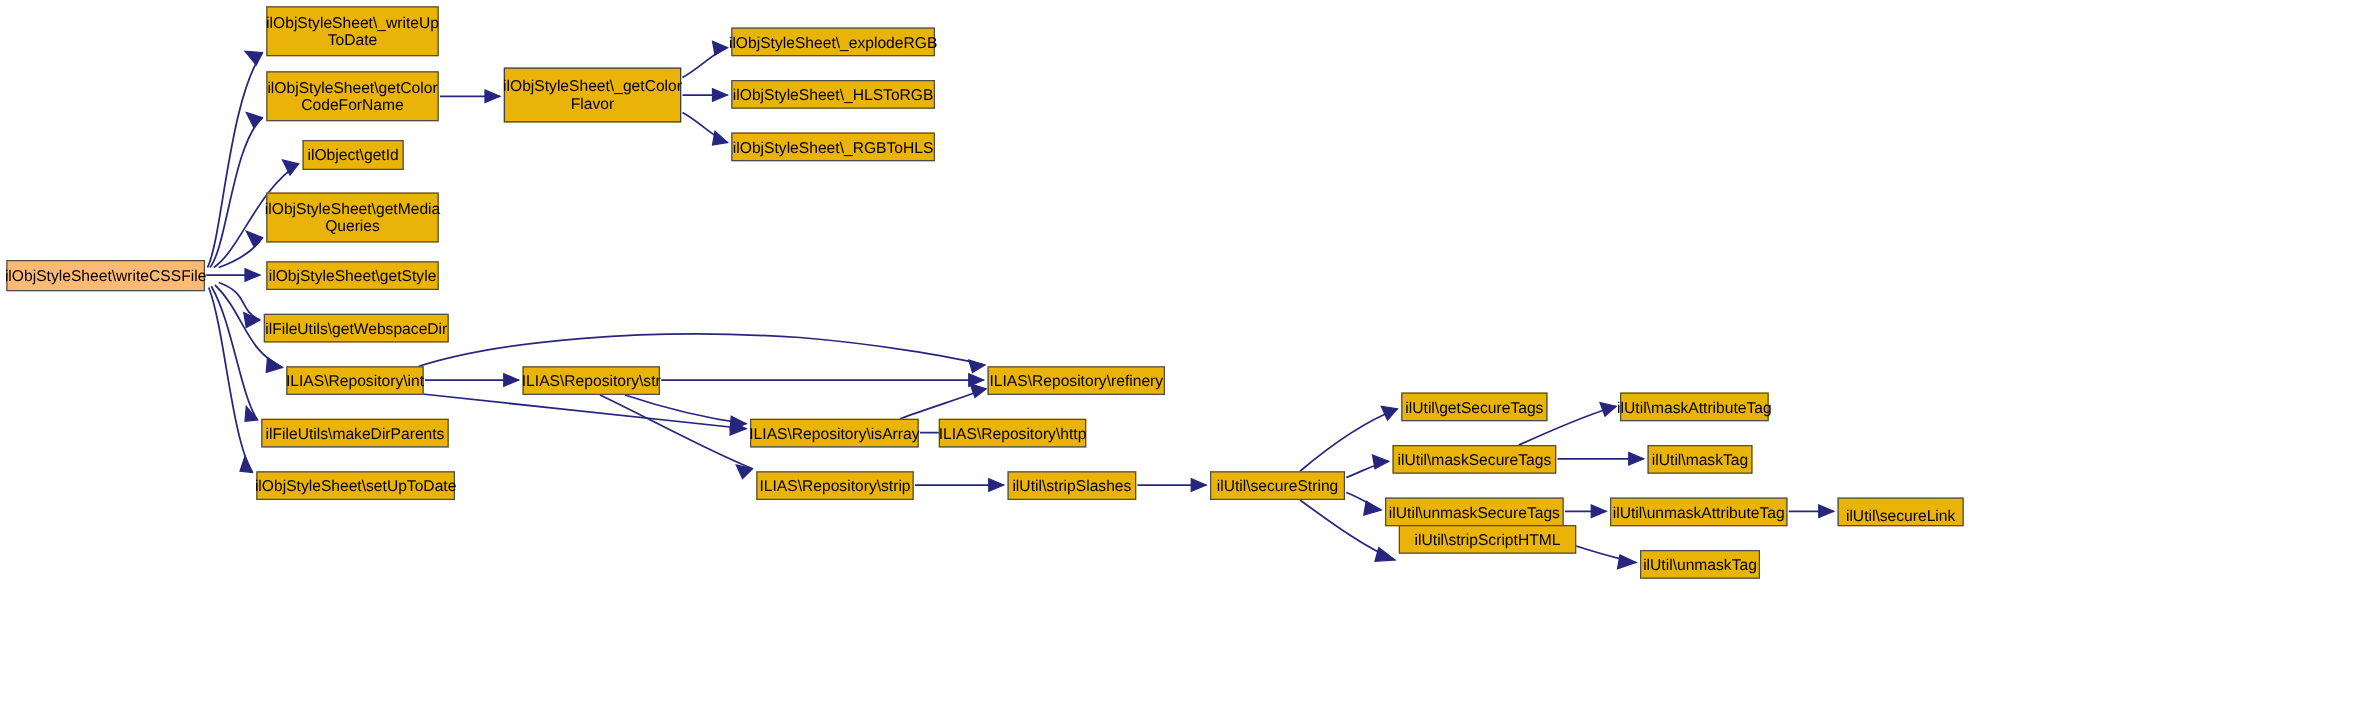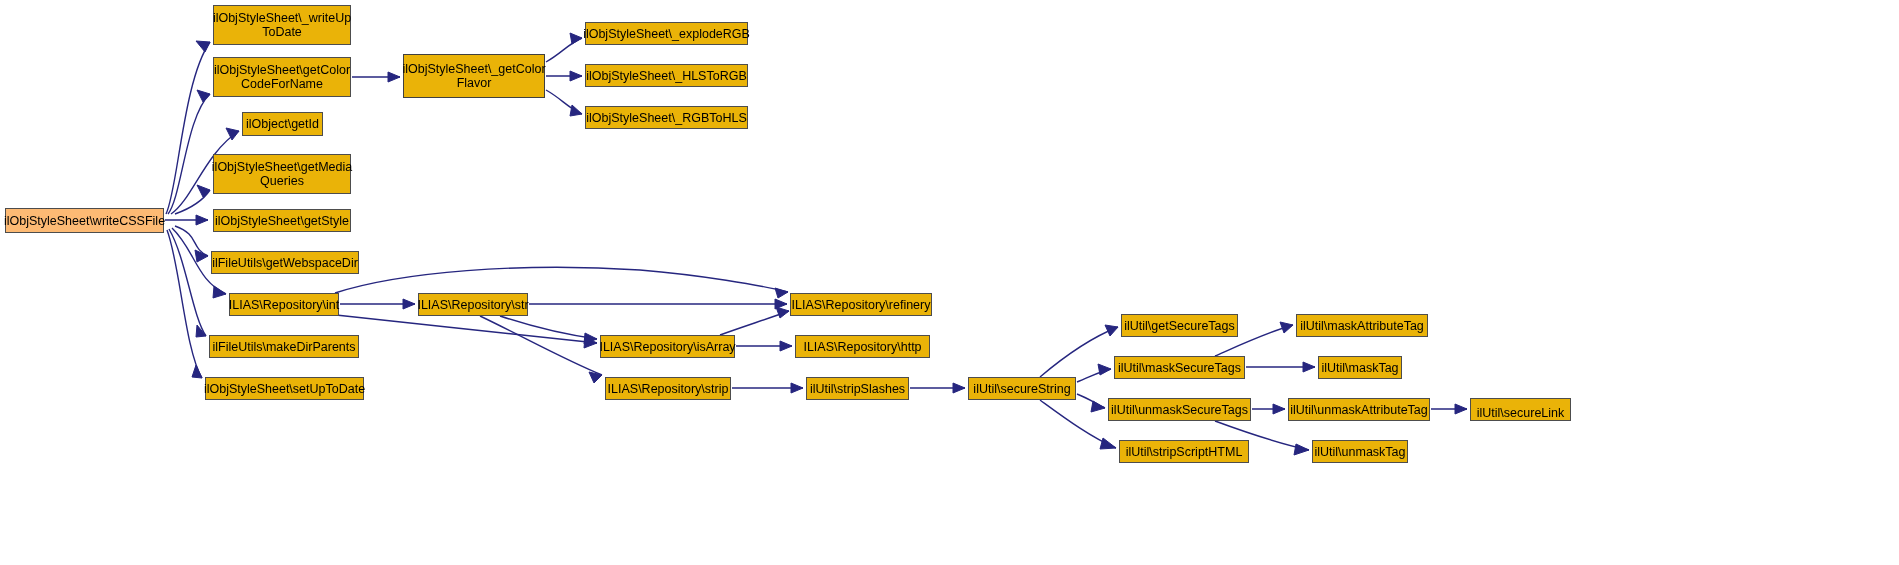--- a/index.html
+++ b/index.html
@@ -128,26 +128,26 @@
       <div class="node thick" style="left: 205px; top: 377px; width: 159px; height: 23px;"><span>ilObjStyleSheet\setUpToDate</span></div>
       <div class="node" style="left: 403px; top: 54px; width: 142px; height: 44px;"><span>ilObjStyleSheet\_getColor
 Flavor</span></div>
       <div class="node thick" style="left: 585px; top: 22px; width: 163px; height: 23px;"><span>ilObjStyleSheet\_explodeRGB</span></div>
       <div class="node thick" style="left: 585px; top: 64px; width: 163px; height: 23px;"><span>ilObjStyleSheet\_HLSToRGB</span></div>
       <div class="node thick" style="left: 585px; top: 106px; width: 163px; height: 23px;"><span>ilObjStyleSheet\_RGBToHLS</span></div>
       <div class="node thick" style="left: 418px; top: 293px; width: 110px; height: 23px;"><span>ILIAS\Repository\str</span></div>
       <div class="node thick" style="left: 600px; top: 335px; width: 135px; height: 23px;"><span>ILIAS\Repository\isArray</span></div>
       <div class="node thick" style="left: 605px; top: 377px; width: 126px; height: 23px;"><span>ILIAS\Repository\strip</span></div>
       <div class="node thick" style="left: 790px; top: 293px; width: 142px; height: 23px;"><span>ILIAS\Repository\refinery</span></div>
-      <div class="node thick" style="left: 795px; top: 335px; width: 135px; height: 23px;"><span>ILIAS\Repository\http</span></div>
+      <div class="node thick" style="left: 751px; top: 335px; width: 118px; height: 23px;"><span>ILIAS\Repository\http</span></div>
       <div class="node thick" style="left: 806px; top: 377px; width: 103px; height: 23px;"><span>ilUtil\stripSlashes</span></div>
       <div class="node thick" style="left: 968px; top: 377px; width: 108px; height: 23px;"><span>ilUtil\secureString</span></div>
       <div class="node thick" style="left: 1121px; top: 314px; width: 117px; height: 23px;"><span>ilUtil\getSecureTags</span></div>
       <div class="node thick" style="left: 1114px; top: 356px; width: 131px; height: 23px;"><span>ilUtil\maskSecureTags</span></div>
       <div class="node thick" style="left: 1108px; top: 398px; width: 143px; height: 23px;"><span>ilUtil\unmaskSecureTags</span></div>
-      <div class="node thick" style="left: 1119px; top: 440px; width: 130px; height: 23px; text-align: center;"><span>ilUtil\stripScriptHTML</span></div>
-      <div class="node thick" style="left: 1296px; top: 314px; width: 132px; height: 23px;"><span>ilUtil\maskAttributeTag</span></div>
+      <div class="node thick" style="left: 1119px; top: 420px; width: 142px; height: 23px; text-align: center;"><span>ilUtil\stripScriptHTML</span></div>
+      <div class="node thick" style="left: 1296px; top: 314px; width: 119px; height: 23px;"><span>ilUtil\maskAttributeTag</span></div>
       <div class="node thick" style="left: 1318px; top: 356px; width: 84px; height: 23px;"><span>ilUtil\maskTag</span></div>
       <div class="node thick" style="left: 1288px; top: 398px; width: 142px; height: 23px;"><span>ilUtil\unmaskAttributeTag</span></div>
       <div class="node thick" style="left: 1312px; top: 440px; width: 96px; height: 23px;"><span>ilUtil\unmaskTag</span></div>
       <div class="node thick" style="left: 1470px; top: 398px; width: 101px; height: 23px; align-items: flex-end;"><span>ilUtil\secureLink</span></div>
     </div>
 </div>
 
 </body></html>

